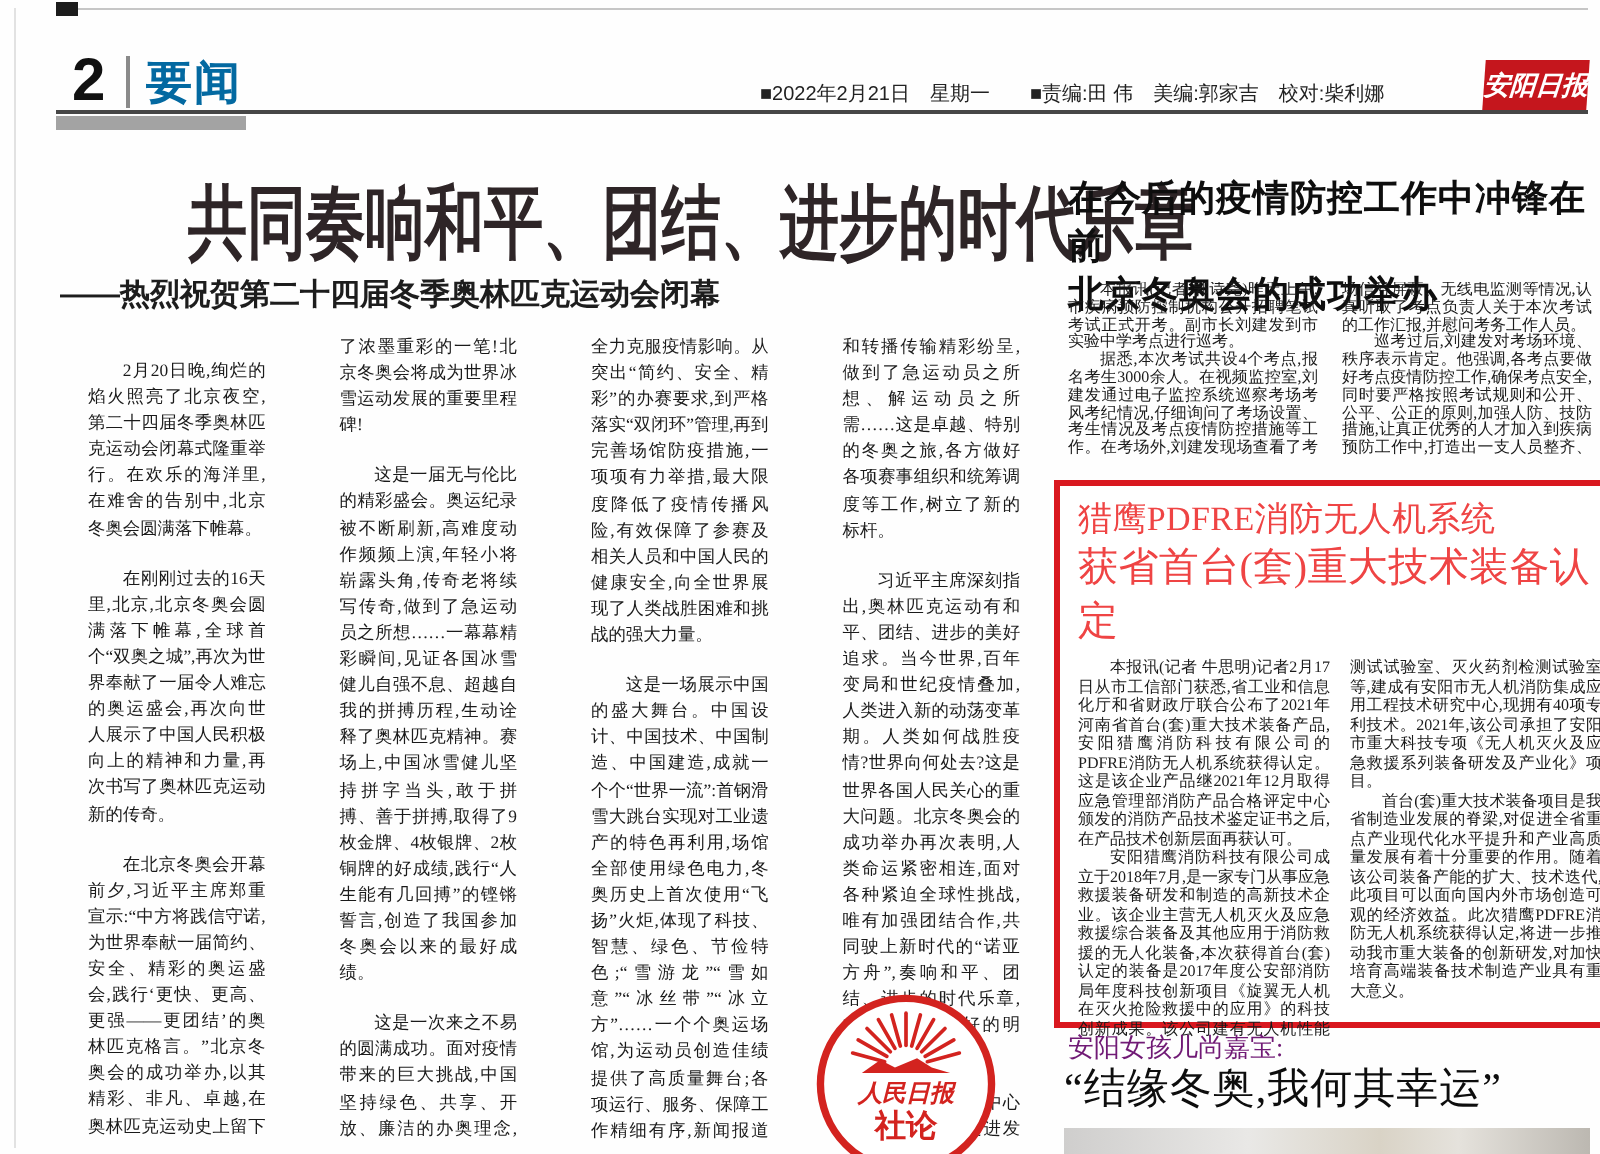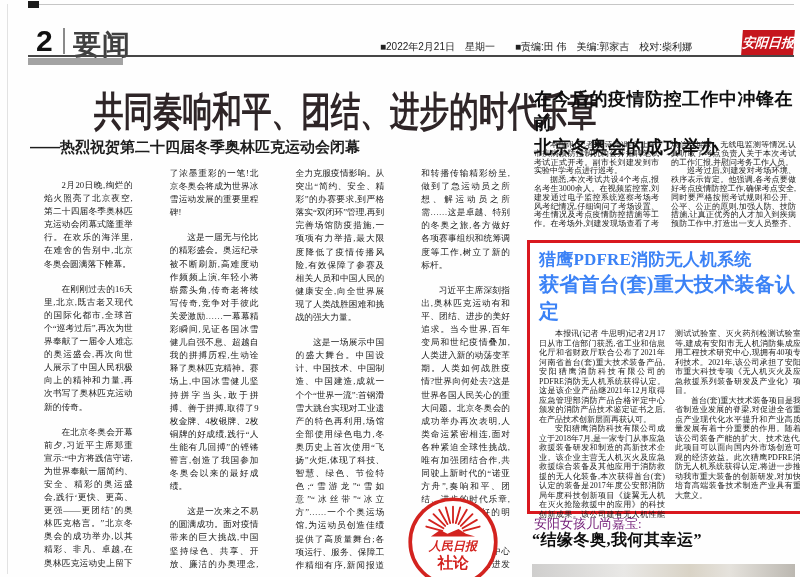--- a/index.html
+++ b/index.html
@@ -7,21 +7,21 @@
         font-family:"Liberation Serif",serif;color:#141414;}
   .hairline-top{position:absolute;top:4px;left:28px;width:766px;height:1px;background:#c6c6c6;}
   .hairline-left{position:absolute;top:4px;left:7px;width:1px;height:570px;background:#e2e2e2;}
   .corner-square{position:absolute;top:1px;left:28px;width:11px;height:7px;background:#1c1c1c;}
 
   
   .pageno{position:absolute;top:24px;left:36px;font-family:"Liberation Sans",sans-serif;
           font-size:30px;font-weight:900;color:#111;}
   .mast-divider{position:absolute;top:28px;left:63px;width:2px;height:26px;background:#8a8a8a;}
   .section{position:absolute;top:26px;left:73px;font-family:"Liberation Sans",sans-serif;
-           font-size:28px;font-weight:900;color:#404040;letter-spacing:1px;}
+           font-size:23px;font-weight:900;color:#0369a1;letter-spacing:1px;}
   .dateline{position:absolute;top:40px;left:380px;width:358px;text-align:left;
             font-size:10px;color:#222;font-family:"Liberation Sans",sans-serif;white-space:nowrap;}
   .logo{position:absolute;top:30px;left:742px;width:52px;height:25px;background:#c5161d;
         color:#fff;font-weight:bold;font-style:italic;font-size:13px;line-height:25px;
         text-align:center;transform:skewX(-4deg);font-family:"Liberation Serif",serif;}
   .mast-rule{position:absolute;top:55px;left:28px;width:766px;height:2px;background:#474747;}
   .mast-bar{position:absolute;top:58px;left:28px;width:95px;height:7px;background:#a3a3a3;}
 
   
   .ed-headline{position:absolute;top:84px;left:30px;width:492px;text-align:center;white-space:nowrap;
@@ -40,29 +40,29 @@
   
   .a1-headline{position:absolute;top:88px;left:534px;width:262px;
                font-size:18px;font-weight:700;color:#0e0e0e;line-height:1.32;letter-spacing:.5px;}
   .a1-body{position:absolute;top:141px;left:534px;width:262px;height:95px;
            column-count:2;column-gap:12px;column-fill:auto;overflow:hidden;
            font-size:8px;line-height:8.8px;text-align:justify;color:#1a1a1a;}
   .a1-body p{margin:0;text-indent:2em;}
 
   .redbox{position:absolute;top:240px;left:527px;width:262px;height:262px;
           border:3px solid #d9181f;background:#fff;padding:6px 9px 0 9px;}
-  .a2-headline{font-size:17px;font-weight:700;color:#3b82f6;line-height:1.32;letter-spacing:.2px;}
+  .a2-headline{font-size:17px;font-weight:400;color:#ef4444;line-height:1.32;letter-spacing:.2px;}
   .a2-headline .l2{font-size:20px;}
   .a2-body{margin-top:5px;height:198px;column-count:2;column-gap:10px;column-fill:auto;
            overflow:hidden;font-size:8px;line-height:9.5px;text-align:justify;color:#1a1a1a;}
   .a2-body p{margin:0;text-indent:2em;}
 
   .kicker{position:absolute;top:515px;left:534px;font-size:13px;color:#701a75;}
   .quote-headline{position:absolute;top:530px;left:532px;width:264px;
-                  font-size:16px;font-weight:700;color:#0d0d0d;letter-spacing:.5px;}
+                  font-size:21px;font-weight:400;color:#0d0d0d;letter-spacing:.5px;}
   .photo-sliver{position:absolute;top:564px;left:532px;width:263px;height:13px;
                 background:linear-gradient(90deg,#cfcecd 0%,#e9e8e6 35%,#d9d3c6 60%,#e5e2dc 75%,#bcb8b1 100%);}
 </style>
 </head>
 <body>
 
 <div class="page">
 
   <div class="hairline-top"></div>
   <div class="hairline-left"></div>
@@ -73,23 +73,23 @@
   <div class="section">要闻</div>
   <div class="dateline">■2022年2月21日　星期一　　■责编:田 伟　美编:郭家吉　校对:柴利娜</div>
   <div class="logo">安阳日报</div>
   <div class="mast-rule"></div>
   <div class="mast-bar"></div>
 
   <div class="ed-headline">共同奏响和平、团结、进步的时代乐章</div>
   <div class="ed-subhead">——热烈祝贺第二十四届冬季奥林匹克运动会闭幕</div>
   <div class="ed-body">
     <p>2月20日晚,绚烂的焰火照亮了北京夜空,第二十四届冬季奥林匹克运动会闭幕式隆重举行。在欢乐的海洋里,在难舍的告别中,北京冬奥会圆满落下帷幕。</p>
-    <p>在刚刚过去的16天里,北京,既古老又现代的国际化都市,全球首个“巡考过后”,再次为世界奉献了一届令人难忘的奥运盛会,再次向世人展示了中国人民积极向上的精神和力量,再次书写了奥林匹克运动新的传奇。</p>
+    <p>在刚刚过去的16天里,北京,北京冬奥会圆满落下帷幕,全球首个“双奥之城”,再次为世界奉献了一届令人难忘的奥运盛会,再次向世人展示了中国人民积极向上的精神和力量,再次书写了奥林匹克运动新的传奇。</p>
     <p>在北京冬奥会开幕前夕,习近平主席郑重宣示:“中方将践信守诺,为世界奉献一届简约、安全、精彩的奥运盛会,践行‘更快、更高、更强——更团结’的奥林匹克格言。”北京冬奥会的成功举办,以其精彩、非凡、卓越,在奥林匹克运动史上留下了浓墨重彩的一笔!北京冬奥会将成为世界冰雪运动发展的重要里程碑!</p>
-    <p>这是一届无与伦比的精彩盛会。奥运纪录被不断刷新,高难度动作频频上演,年轻小将崭露头角,传奇老将续写传奇,竞争对手彼此关爱激励……一幕幕精彩瞬间,见证各国冰雪健儿自强不息、超越自我的拼搏历程,生动诠释了奥林匹克精神。赛场上,中国冰雪健儿坚持拼字当头,敢于拼搏、善于拼搏,取得了9枚金牌、4枚银牌、2枚铜牌的好成绩,践行“人生能有几回搏”的铿锵誓言,创造了我国参加冬奥会以来的最好成绩。</p>
+    <p>这是一届无与伦比的精彩盛会。奥运纪录被不断刷新,高难度动作频频上演,年轻小将崭露头角,传奇老将续写传奇,做到了急运动员之所想……一幕幕精彩瞬间,见证各国冰雪健儿自强不息、超越自我的拼搏历程,生动诠释了奥林匹克精神。赛场上,中国冰雪健儿坚持拼字当头,敢于拼搏、善于拼搏,取得了9枚金牌、4枚银牌、2枚铜牌的好成绩,践行“人生能有几回搏”的铿锵誓言,创造了我国参加冬奥会以来的最好成绩。</p>
     <p>这是一次来之不易的圆满成功。面对疫情带来的巨大挑战,中国坚持绿色、共享、开放、廉洁的办奥理念,全力克服疫情影响。从突出“简约、安全、精彩”的办赛要求,到严格落实“双闭环”管理,再到完善场馆防疫措施,一项项有力举措,最大限度降低了疫情传播风险,有效保障了参赛及相关人员和中国人民的健康安全,向全世界展现了人类战胜困难和挑战的强大力量。</p>
     <p>这是一场展示中国的盛大舞台。中国设计、中国技术、中国制造、中国建造,成就一个个“世界一流”:首钢滑雪大跳台实现对工业遗产的特色再利用,场馆全部使用绿色电力,冬奥历史上首次使用“飞扬”火炬,体现了科技、智慧、绿色、节俭特色;“雪游龙”“雪如意”“冰丝带”“冰立方”……一个个奥运场馆,为运动员创造佳绩提供了高质量舞台;各项运行、服务、保障工作精细有序,新闻报道和转播传输精彩纷呈,做到了急运动员之所想、解运动员之所需……这是卓越、特别的冬奥之旅,各方做好各项赛事组织和统筹调度等工作,树立了新的标杆。</p>
     <p>习近平主席深刻指出,奥林匹克运动有和平、团结、进步的美好追求。当今世界,百年变局和世纪疫情叠加,人类进入新的动荡变革期。人类如何战胜疫情?世界向何处去?这是世界各国人民关心的重大问题。北京冬奥会的成功举办再次表明,人类命运紧密相连,面对各种紧迫全球性挑战,唯有加强团结合作,共同驶上新时代的“诺亚方舟”,奏响和平、团结、进步的时代乐章,才会有更加美好的明天。</p>
     <p>坚持以人民为中心的发展思想,把促进发展、保障民生置于全球宏观政策的突出位置,促进现有发展合作机制协同增效,促进全球均衡发展。前进道路上,我们要顺应时代潮流,坚守和平、发展、公平、正义、民主、自由的全人类共同价值,促进不同文明交流互鉴,共同构建人类命运共同体。</p>
 
   </div>
 
   <svg class="seal" viewBox="0 0 100 100">
     <circle cx="50" cy="50" r="46.5" fill="#ffffff" stroke="#d3231f" stroke-width="4"></circle>
     <g stroke="#d3231f" stroke-width="2" stroke-linecap="round">

